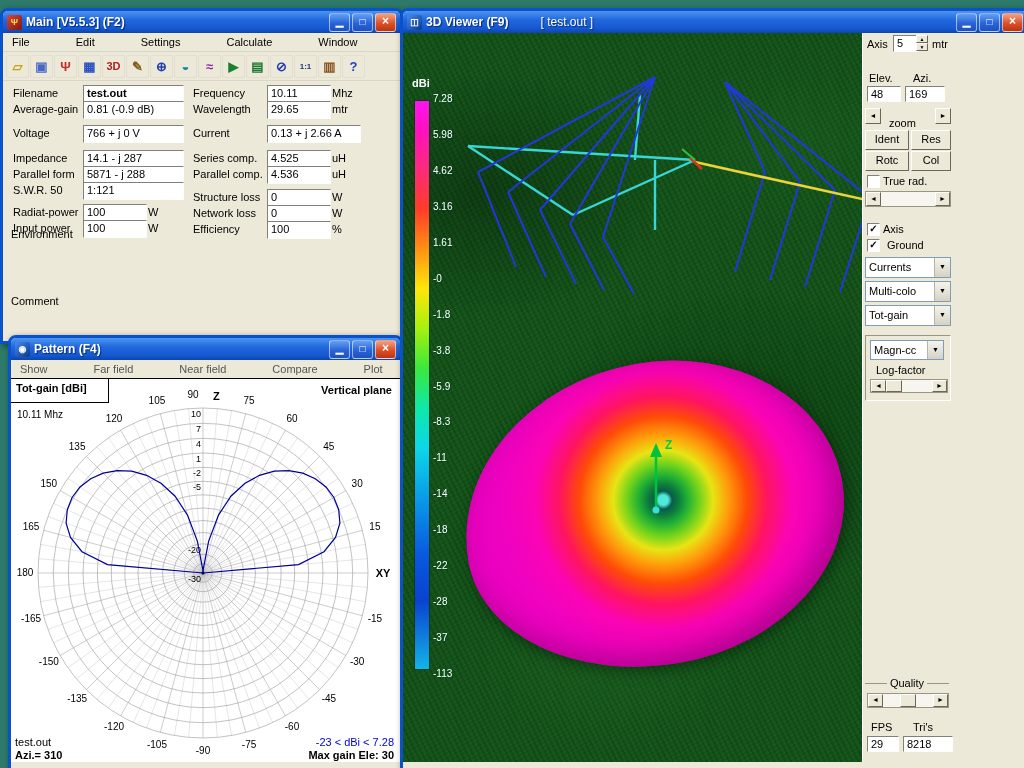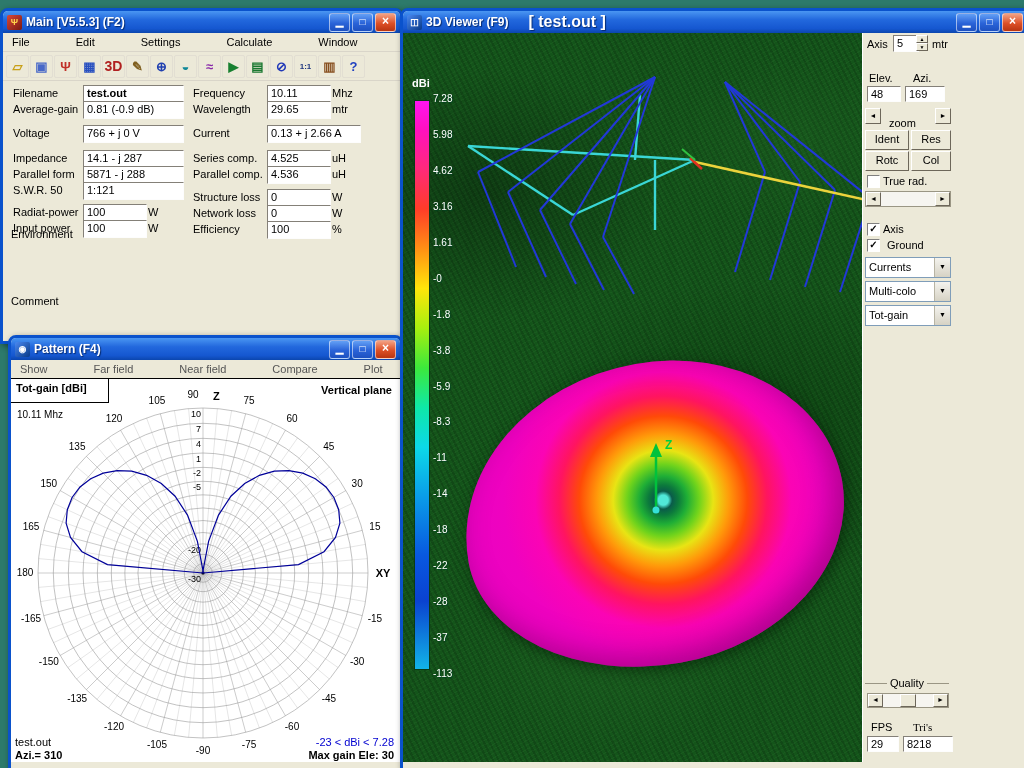--- a/index.html
+++ b/index.html
@@ -8,21 +8,21 @@
   
   .window{position:absolute;border:3px solid #0a52cc;border-radius:8px 8px 0 0;background:#ECE9D8;
           box-shadow:2px 2px 6px rgba(0,0,0,.45);}
   .titlebar{height:22px;border-radius:5px 5px 0 0;display:flex;align-items:center;padding:0 4px;
             background:linear-gradient(180deg,#4a96f2 0%,#2268dd 40%,#1557d0 80%,#0b46ae 100%);}
   .ticon{width:15px;height:15px;margin-right:4px;border-radius:2px;display:flex;align-items:center;
          justify-content:center;font-size:9px;font-weight:bold;color:#ffd24a;
          background:linear-gradient(135deg,#d84838,#7a1810);flex:0 0 auto;}
   .ticon.blue{background:linear-gradient(135deg,#4a88f0,#083a88);color:#fff;}
   .ttext{color:#fff;font-weight:bold;font-size:12px;text-shadow:1px 1px 1px #032a72;white-space:nowrap;}
-  .ttext2{color:#fff;font-weight:bold;font-size:16px;text-shadow:1px 1px 1px #032a72;margin-left:20px;white-space:nowrap;}
+  .ttext2{color:#fff;font-weight:normal;font-size:12px;text-shadow:1px 1px 1px #032a72;margin-left:32px;white-space:nowrap;}
   .tbtns{margin-left:auto;display:flex;gap:2px;}
   .tbtn{width:19px;height:17px;border-radius:3px;color:#fff;text-align:center;border:1px solid rgba(255,255,255,.55);
         background:linear-gradient(180deg,#63a0f5,#2a63d8 55%,#1d50c0);font-weight:bold;font-size:10px;line-height:15px;cursor:default;}
   .tbtn.close{background:linear-gradient(180deg,#f3a183,#dd5027 55%,#b93511);font-size:12px;}
   .winbody{position:relative;background:#ECE9D8;}
   .menubar{height:18px;display:flex;align-items:center;padding-left:2px;border-bottom:1px solid #d9d5c9;gap:32px;}
   .menu-item{padding:2px 7px;}
   .menu-item.dim{color:#555;}
   
   .toolbar{height:26px;display:flex;align-items:center;padding:1px 3px;gap:1px;border-bottom:1px solid #d9d5c9;}
@@ -112,21 +112,21 @@
           <span class="menu-item">Window</span>
           <span class="menu-item">Run</span>
           <span class="menu-item">Show</span>
           <span class="menu-item">Help</span>
         </div>
       <div class="toolbar" id="main-toolbar">
           <span class="tbicon" style="color: rgb(200, 160, 24);">▱</span>
           <span class="tbicon" style="color: rgb(72, 104, 200);">▣</span>
           <span class="tbicon" style="color: rgb(192, 48, 40);">Ψ</span>
           <span class="tbicon" style="color: rgb(40, 80, 192);">▦</span>
-          <span class="tbicon" style="color: rgb(176, 32, 32); font-size: 14px;">3D</span>
+          <span class="tbicon" style="color: rgb(176, 32, 32); font-size: 11px;">3D</span>
           <span class="tbicon" style="color: rgb(128, 96, 32);">✎</span>
           <span class="tbicon" style="color: rgb(32, 64, 176);">⊕</span>
           <span class="tbicon" style="color: rgb(16, 136, 152);">◒</span>
           <span class="tbicon" style="color: rgb(136, 40, 168);">≈</span>
           <span class="tbicon" style="color: rgb(24, 128, 48);">▶</span>
           <span class="tbicon" style="color: rgb(26, 120, 48);">▤</span>
           <span class="tbicon" style="color: rgb(32, 56, 184);">⊘</span>
           <span class="tbicon" style="color: rgb(32, 56, 128); font-size: 8px;">1:1</span>
           <span class="tbicon" style="color: rgb(136, 80, 32);">▥</span>
           <span class="tbicon" style="color: rgb(32, 64, 192);">?</span>
@@ -497,32 +497,45 @@
           </span>
         <span class="dd" style="left:2px;top:248px;width:84px;">
           <span class="ddval">Multi-colo</span>
           <span class="ddbtn">▼</span>
           </span>
         <span class="dd" style="left:2px;top:272px;width:84px;">
           <span class="ddval">Tot-gain</span>
           <span class="ddbtn">▼</span>
           </span>
 
+        <span class="groupbox" style="left:2px;top:302px;width:84px;height:64px;">
+          <span class="dd" style="left:4px;top:4px;width:72px;height:18px;">
+            <span class="ddval">Magn-cc</span>
+            <span class="ddbtn">▼</span>
+            </span>
+          <span class="abs" style="left:10px;top:28px;">Log-factor</span>
+          <span class="sbar" style="left:4px;top:43px;width:76px;height:12px;">
+            <span class="sarrow" style="line-height:9px;">◄</span>
+              <span class="sthumb" style="width:14px;"></span>
+            <span class="strack"></span>
+              <span class="sarrow" style="line-height:9px;">►</span>
+            </span>
+        </span>
 
         <div class="grouphdr abs" style="left:2px;top:644px;width:84px;">
           <span>Quality</span>
           </div>
         <span class="sbar" style="left:4px;top:660px;width:80px;height:13px;">
           <span class="sarrow" style="line-height:10px;">◄</span>
             <span class="strack"></span>
           <span class="sthumb" style="width:14px;"></span>
             <span class="strack"></span>
           <span class="sarrow" style="line-height:10px;">►</span>
           </span>
 
         <span class="abs" style="left:8px;top:688px;">FPS</span>
-        <span class="abs" style="left:50px;top:688px;font-family:Liberation Serif, serif;">Tri's</span>
+        <span class="abs" style="left:50px;top:688px;">Tri's</span>
         <span class="abs sunken" style="left:4px;top:703px;width:24px;">29</span>
         <span class="abs sunken" style="left:40px;top:703px;width:42px;">8218</span>
       </div>
     </div>
   </div>
 </div>
 
 </body></html>

